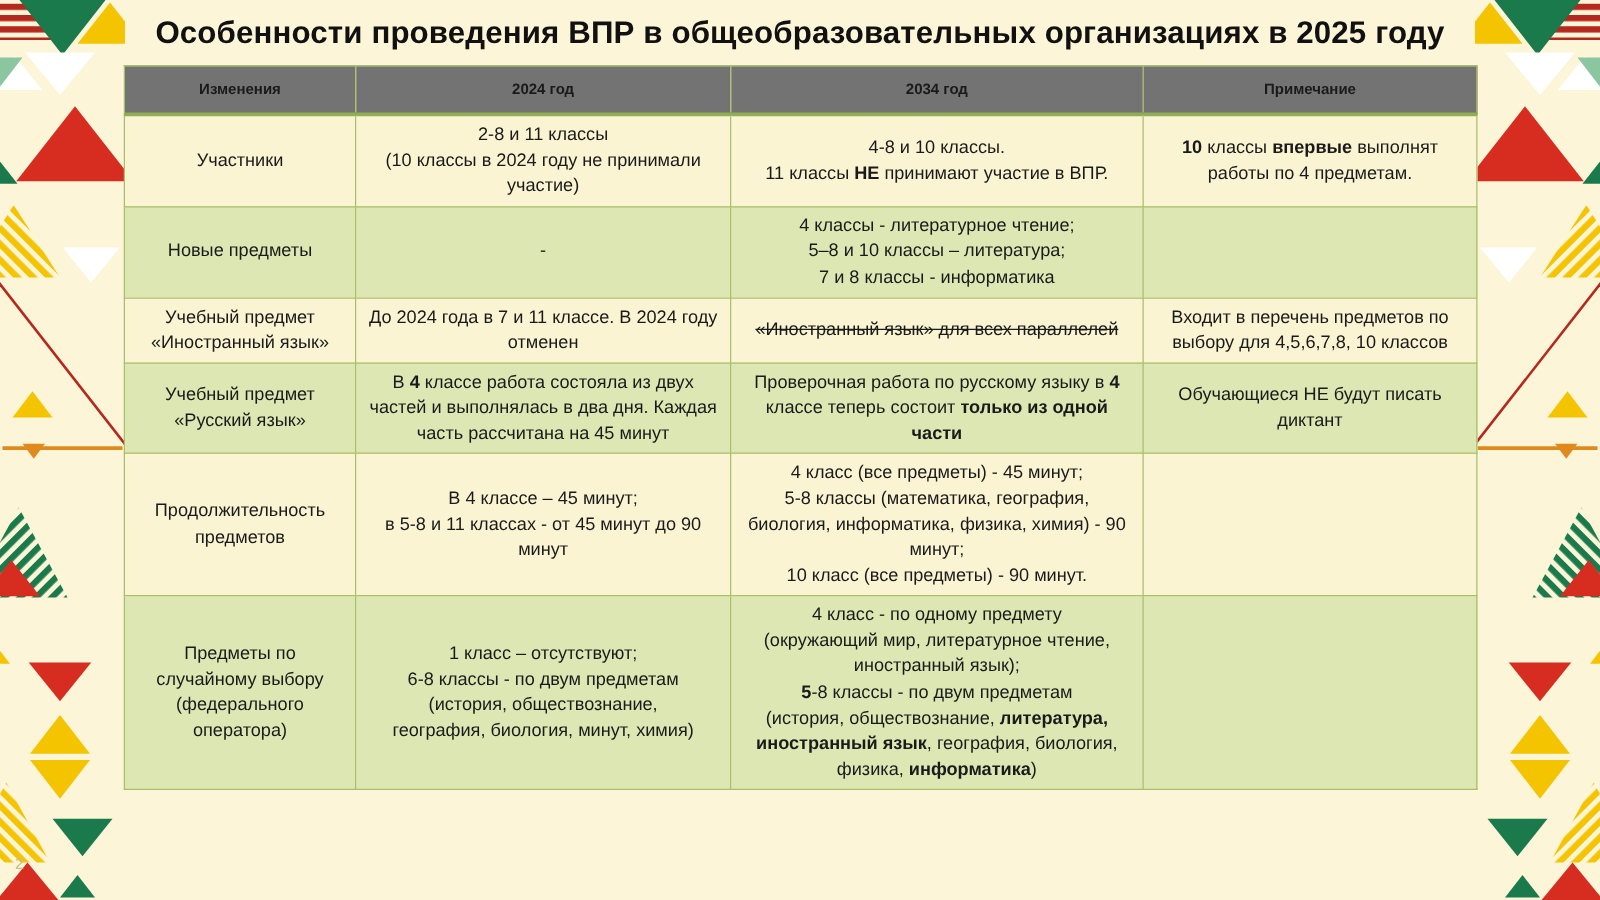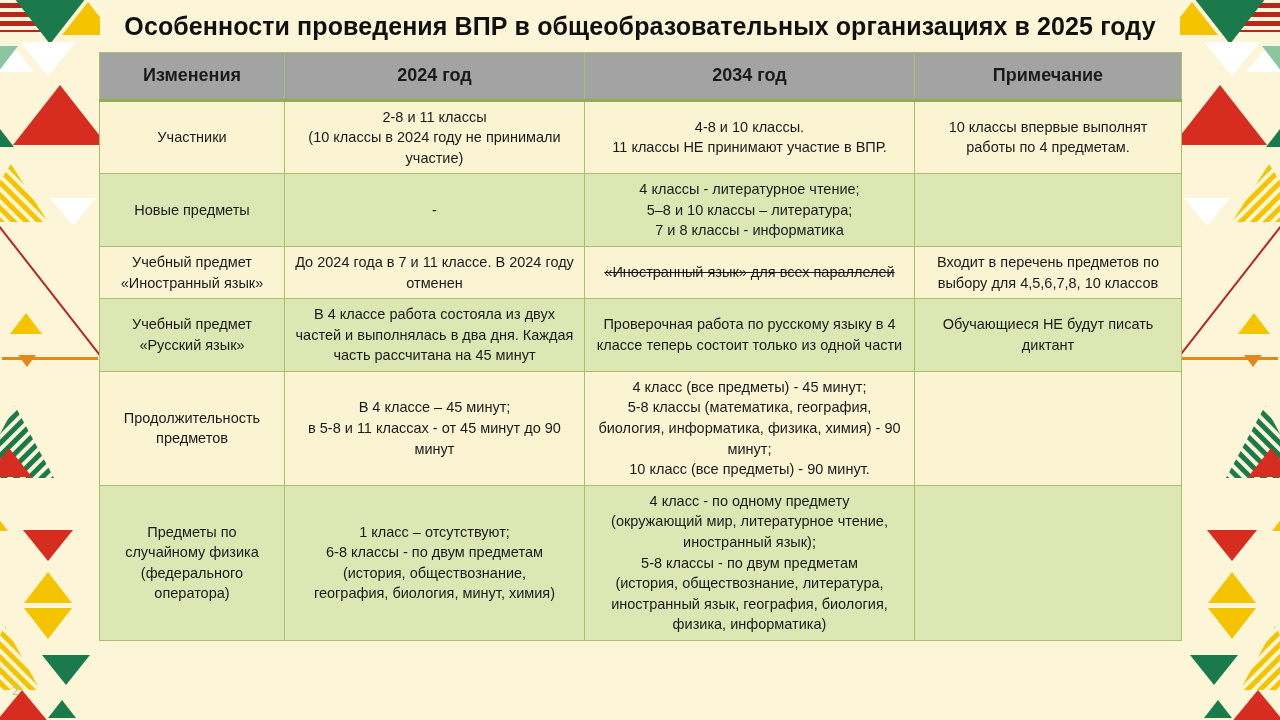--- a/index.html
+++ b/index.html
@@ -36,32 +36,32 @@
   table.vpr td,table.vpr th{
     border:1px solid #A9C06A;
     padding:5px 8px;
     text-align:center;
     vertical-align:middle;
     font-size:14.5px;
     line-height:1.42;
     font-weight:normal;
   }
   table.vpr th{
-    font-weight:bold;font-size:18px;
-    background:#a3a3a3;
+    font-weight:bold;font-size:12px;
+    background:#737373;
     padding:10px 6px;
     border-bottom:3px solid #8FAE54;
   }
   tr.cream td{background:#FBF4D3;}
   tr.green td{background:#DDE7B3;}
   .c1{width:185px;}
   .c2{width:300px;}
   .c3{width:330px;}
   .c4{width:267px;}
-  .b{font-weight:normal;}
+  .b{font-weight:bold;}
   .strike{text-decoration:line-through;}
   .pagenum{
     position:absolute;left:12px;bottom:22px;
     font-size:13px;color:#C9C08A;z-index:6;
   }
 </style>
 </head>
 <body>
 
 <div class="deco left">
@@ -235,21 +235,21 @@
         <span>4 класс (все предметы)  - 45 минут;</span><br>
         <span>5-8 классы (математика, география, биология, информатика, физика, химия) - 90 минут;</span><br>
         <span>10 класс (все предметы) -  90 минут.</span>
       </td>
       <td></td>
     </tr>
 
     <tr class="green">
       <td>
         <span>Предметы по</span><br>
-        <span>случайному физика</span><br>
+        <span>случайному выбору</span><br>
         <span>(федерального</span><br>
         <span>оператора)</span>
       </td>
       <td>
         <span>1 класс – отсутствуют;</span><br>
         <span>6-8 классы - по двум предметам</span><br>
         <span>(история, обществознание,</span><br>
         <span>география, биология, минут, химия)</span>
       </td>
       <td>

